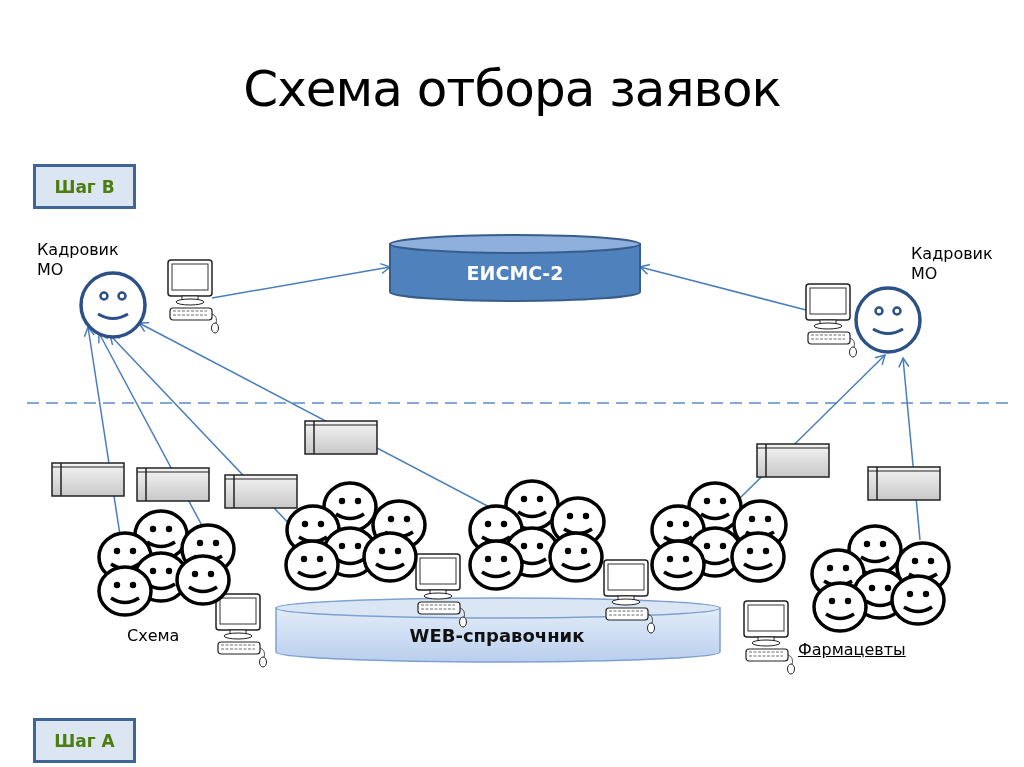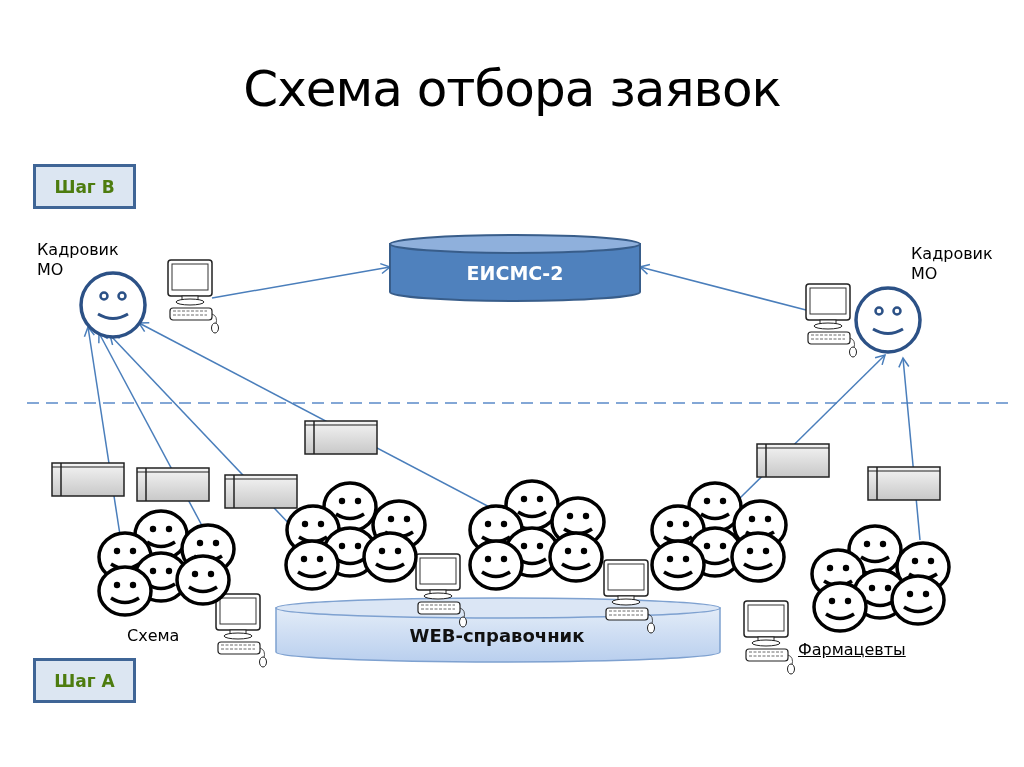--- a/index.html
+++ b/index.html
@@ -16,21 +16,21 @@
 </style>
 </head>
 <body>
 
 <div id="slide">
   <div class="title">Схема отбора заявок</div>
 
   <div class="step" style="left:33px;top:164px;">
     <span>Шаг В</span>
   </div>
-  <div class="step" style="left:33px;top:658px;">
+  <div class="step" style="left:33px;top:718px;">
     <span>Шаг А</span>
   </div>
 
   <div class="label" style="left:37px;top:240px;">Кадровик
 МО</div>
   <div class="label" style="left:911px;top:244px;">Кадровик
 МО</div>
   <div class="label" style="left:127px;top:626px;">Схема</div>
   <div class="label" style="left:798px;top:640px;text-decoration:underline;">Фармацевты</div>
 

